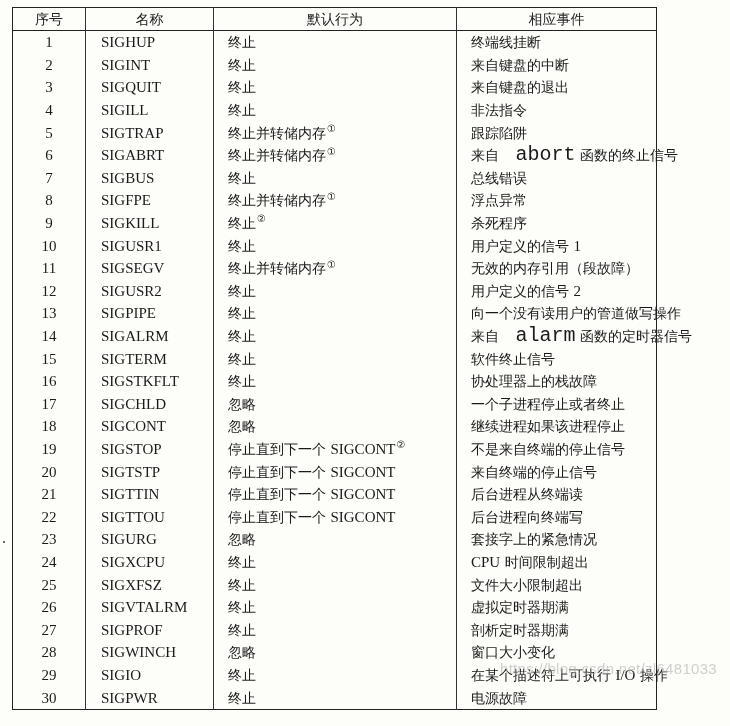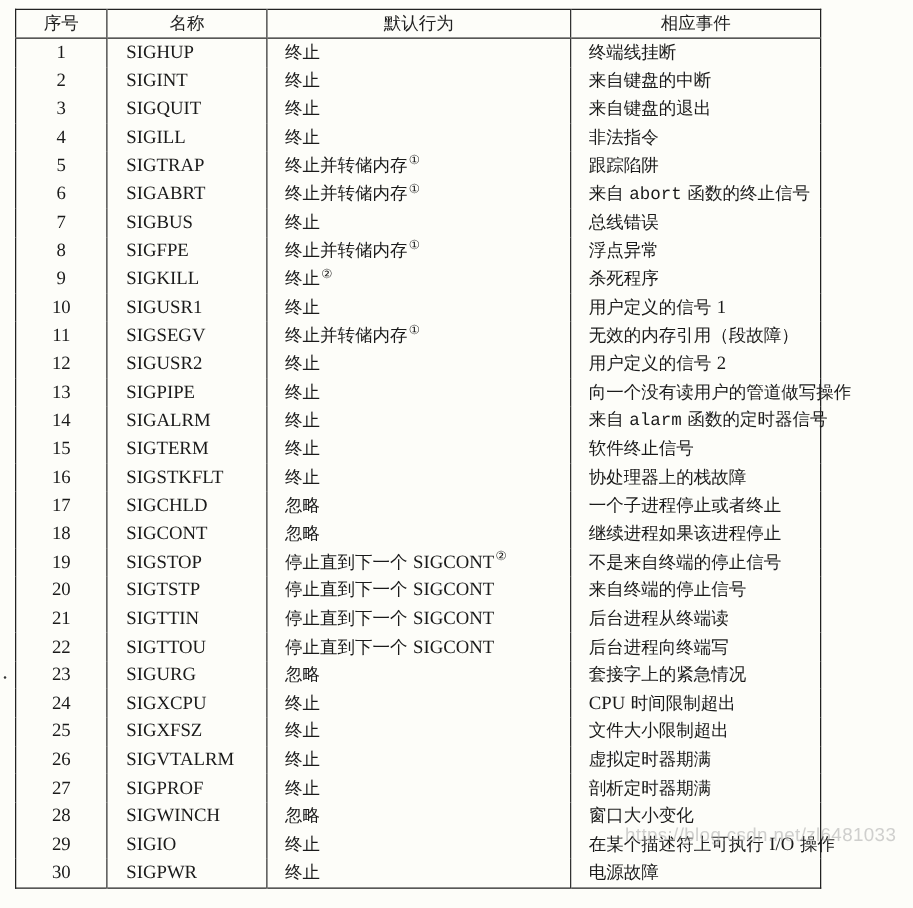--- a/index.html
+++ b/index.html
@@ -18,21 +18,21 @@
   .table th {
     font-weight: normal; text-align: center; height: 22px;
     border-bottom: 1.2px solid #222;
     font-family: "DejaVu Sans", sans-serif; font-size: 14px; color: #222;
   }
   .table td.num { text-align: center; }
   .table td.name { padding-left: 15px; }
   .table td.action { padding-left: 14px; font-family: "DejaVu Sans", sans-serif; font-size: 14px; }
   .table td.event { padding-left: 14px; font-family: "DejaVu Sans", sans-serif; font-size: 14px; }
   .latin { font-family: "Liberation Serif", serif; font-size: 15px; }
-  .mono { font-family: "Liberation Mono", "DejaVu Sans Mono", monospace; font-size: 14px; }
+  .mono { font-family: "Liberation Mono", "DejaVu Sans Mono", monospace; font-size: 20px; margin-left: 12px; }
   .note { font-size: 10px; vertical-align: super; line-height: 0; margin-left: 1px; }
   .col1 { width: 73px; } .col2 { width: 128px; } .col3 { width: 243px; } .col4 { width: auto; }
   .watermark {
     position: absolute; left: 500px; top: 660px; font-family: "Liberation Sans", sans-serif;
     font-size: 15px; color: rgba(170,170,170,0.55); letter-spacing: 0.3px;
   }
   .dot { position: absolute; left: 3px; top: 541px; width: 2px; height: 2px; background: #333; border-radius: 1px; }
 </style>
 </head>
 <body>

